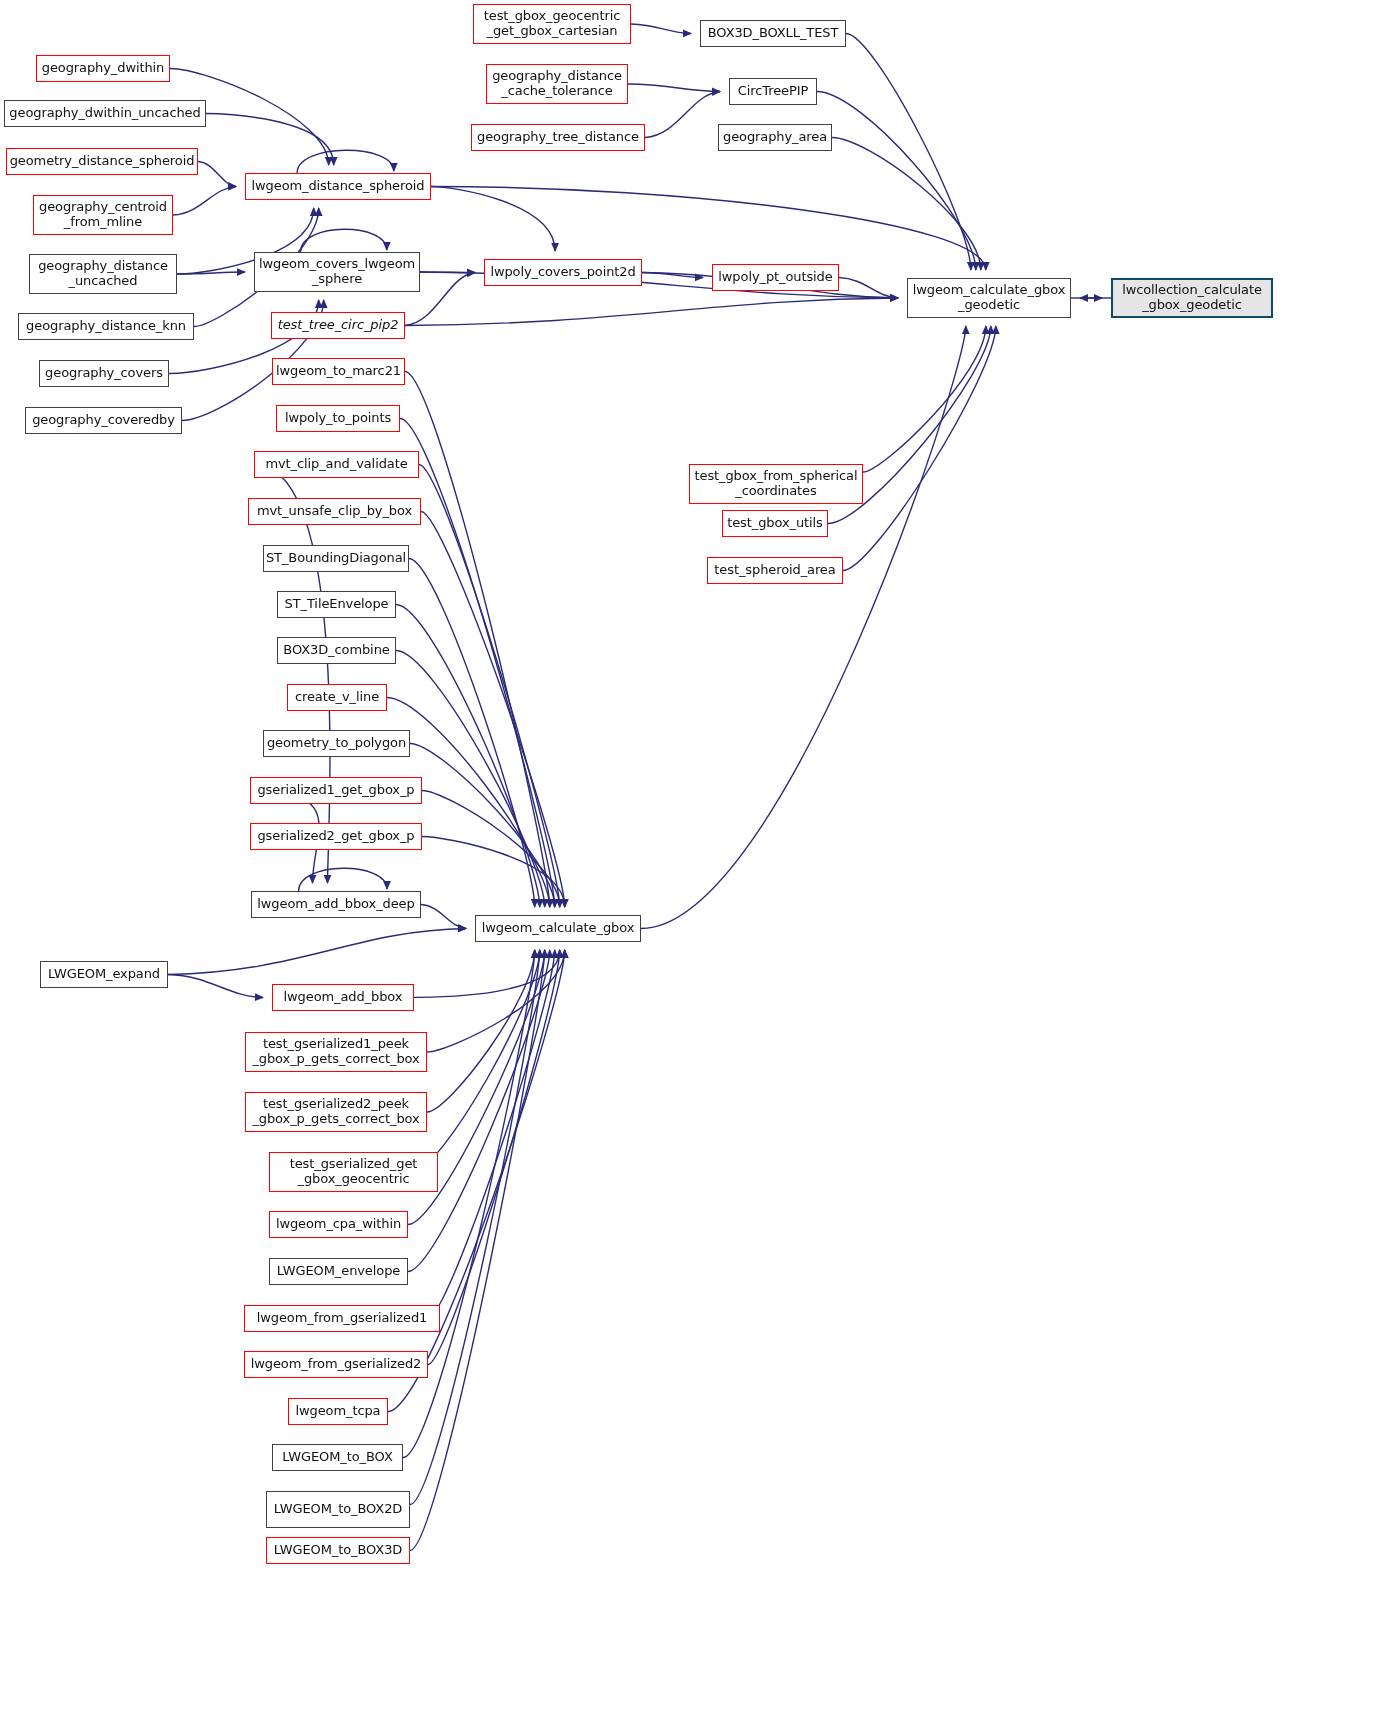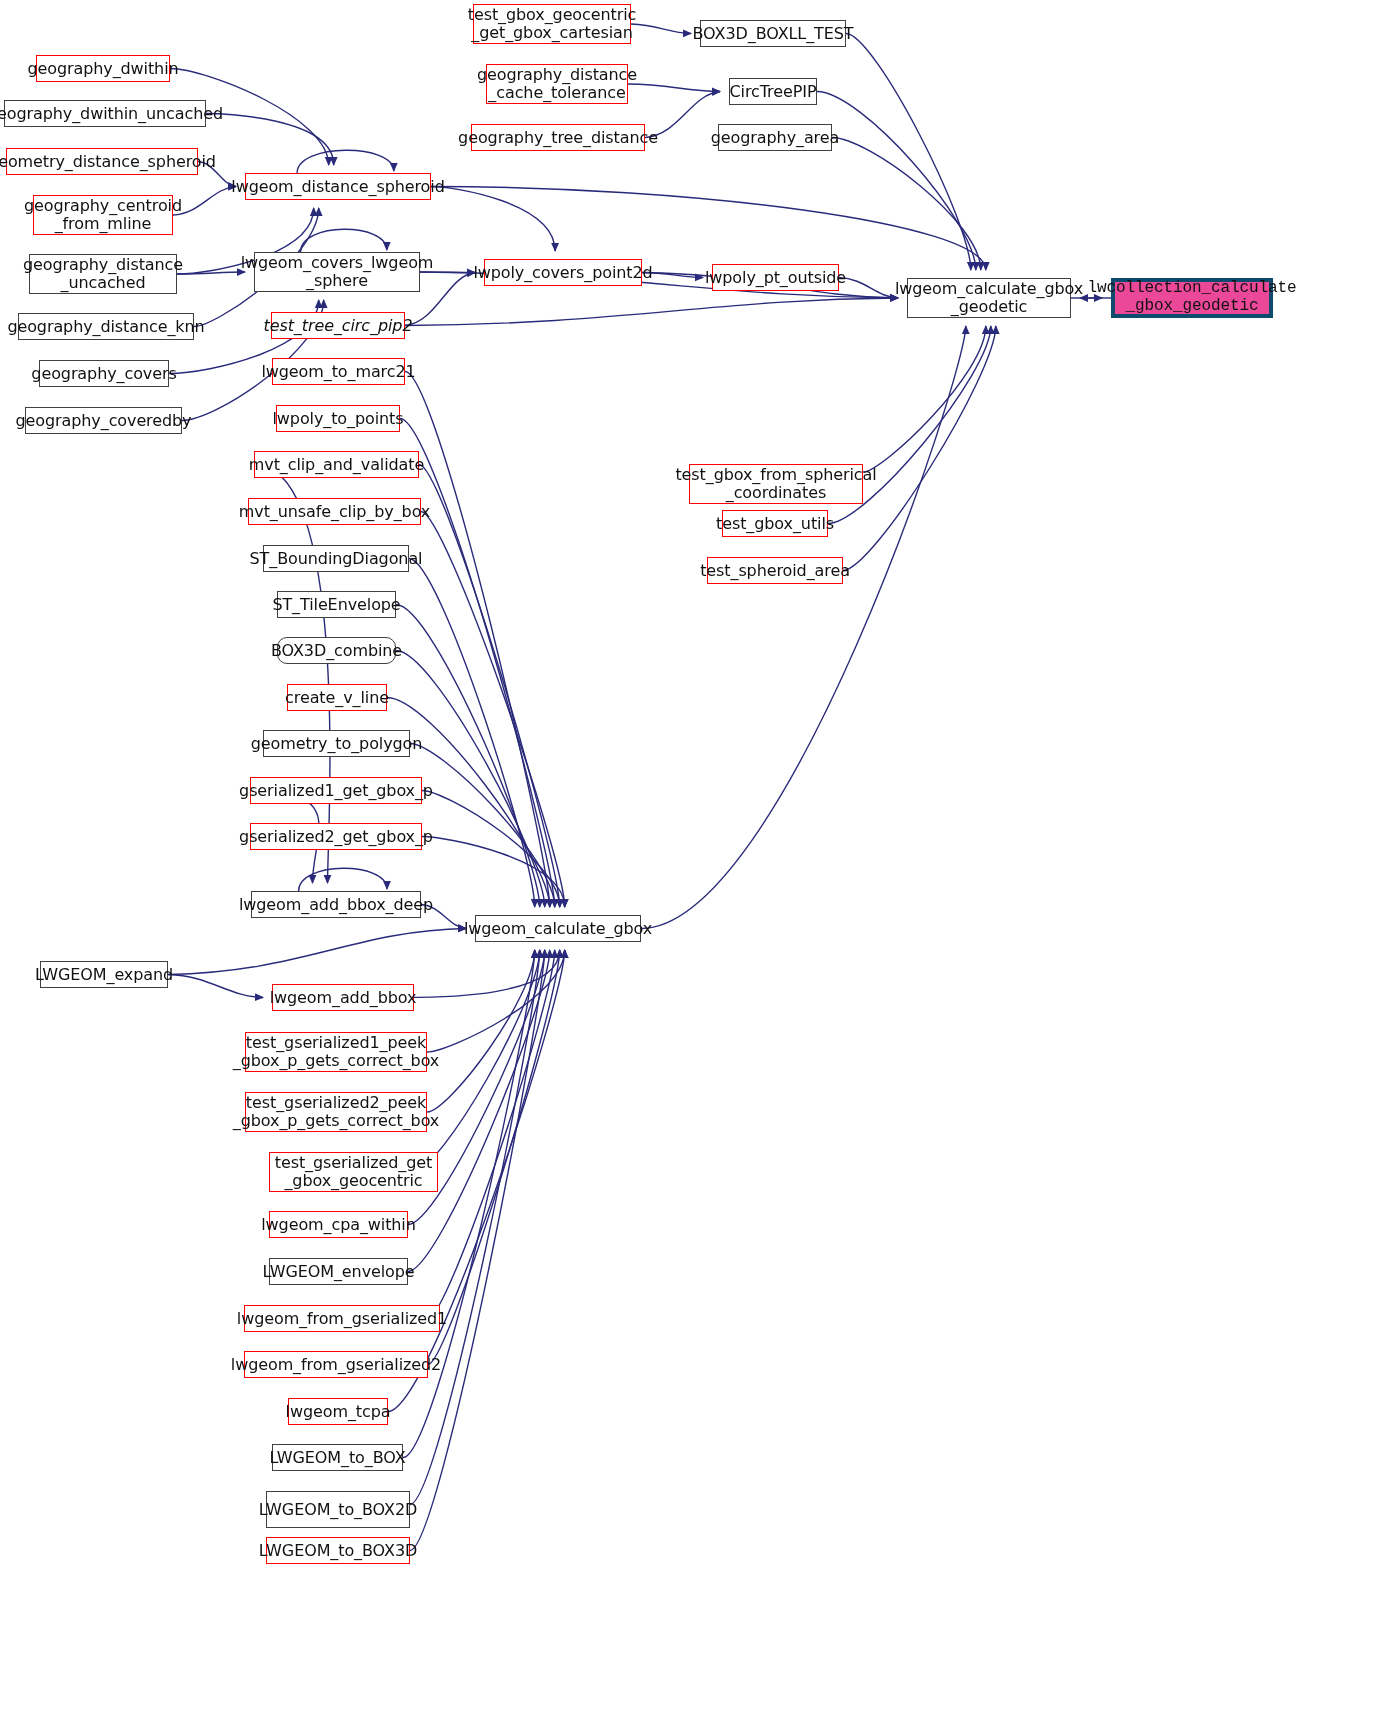--- a/index.html
+++ b/index.html
@@ -18,29 +18,29 @@
   .node{
     position:absolute;
     box-sizing:border-box;
     background:#ffffff;
     border:1px solid #404040;
     display:flex;
     align-items:center;
     justify-content:center;
     text-align:center;
     color:#111111;
-    font-size:16px;
+    font-size:13px;
     line-height:1.12;
     letter-spacing:-0.1px;
     white-space:pre-line;
     padding:0 4px;
     cursor:pointer;
   }
   .node.red{border:1px solid #ff0000;}
-  .node.hl{background:#ec4899;border:4px solid #0c4a6e;font-family:Liberation Mono, monospace;}
+  .node.hl{background:#e5e5e5;border:2px solid #0c4a6e;}
 </style>
 </head>
 <body>
 
 <div id="canvas">
   <svg id="edges" xmlns="http://www.w3.org/2000/svg">
     <defs>
       <marker id="ah" markerWidth="9" markerHeight="9" refX="8" refY="4.5" orient="auto" markerUnits="userSpaceOnUse">
         <path d="M0,0.6 L9,4.5 L0,8.4 z" fill="#2a2a7a"></path>
       </marker>
@@ -141,21 +141,21 @@
       <div class="node" style="left: 25px; top: 407px; width: 157px; height: 27px;"><span>geography_coveredby</span></div>
       <div class="node red" style="left: 276px; top: 405px; width: 124px; height: 27px;"><span>lwpoly_to_points</span></div>
       <div class="node red" style="left: 254px; top: 451px; width: 165px; height: 27px;"><span>mvt_clip_and_validate</span></div>
       <div class="node red" style="left: 248px; top: 498px; width: 173px; height: 27px;"><span>mvt_unsafe_clip_by_box</span></div>
       <div class="node red" style="left: 689px; top: 452px; width: 174px; height: 40px; margin-top: 12px;"><span>test_gbox_from_spherical
 _coordinates</span></div>
       <div class="node" style="left: 263px; top: 545px; width: 146px; height: 27px;"><span>ST_BoundingDiagonal</span></div>
       <div class="node red" style="left: 722px; top: 510px; width: 106px; height: 27px;"><span>test_gbox_utils</span></div>
       <div class="node" style="left: 277px; top: 591px; width: 119px; height: 27px;"><span>ST_TileEnvelope</span></div>
       <div class="node red" style="left: 707px; top: 557px; width: 136px; height: 27px;"><span>test_spheroid_area</span></div>
-      <div class="node" style="left: 277px; top: 637px; width: 119px; height: 27px; border-radius: 10px;"><span>BOX3D_combine</span></div>
+      <div class="node" style="left: 277px; top: 637px; width: 119px; height: 27px;"><span>BOX3D_combine</span></div>
       <div class="node red" style="left: 287px; top: 684px; width: 100px; height: 27px;"><span>create_v_line</span></div>
       <div class="node" style="left: 263px; top: 730px; width: 147px; height: 27px;"><span>geometry_to_polygon</span></div>
       <div class="node red" style="left: 250px; top: 777px; width: 172px; height: 27px;"><span>gserialized1_get_gbox_p</span></div>
       <div class="node red" style="left: 250px; top: 823px; width: 172px; height: 27px;"><span>gserialized2_get_gbox_p</span></div>
       <div class="node" style="left: 251px; top: 891px; width: 170px; height: 27px;"><span>lwgeom_add_bbox_deep</span></div>
       <div class="node" style="left: 475px; top: 915px; width: 166px; height: 27px;"><span>lwgeom_calculate_gbox</span></div>
       <div class="node" style="left: 40px; top: 961px; width: 128px; height: 27px;"><span>LWGEOM_expand</span></div>
       <div class="node red" style="left: 272px; top: 984px; width: 142px; height: 27px;"><span>lwgeom_add_bbox</span></div>
       <div class="node red" style="left: 245px; top: 1032px; width: 182px; height: 40px;"><span>test_gserialized1_peek
 _gbox_p_gets_correct_box</span></div>

